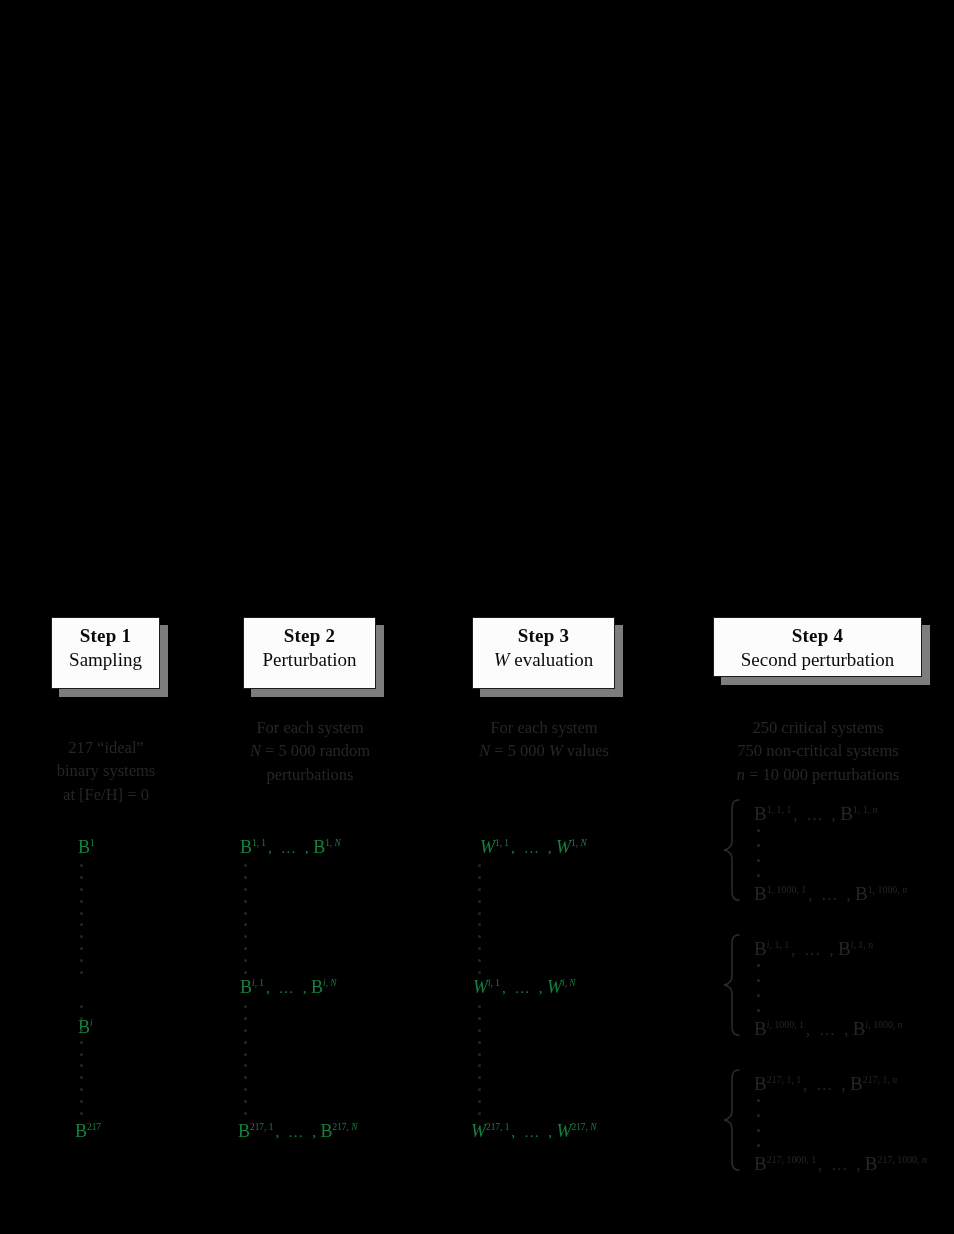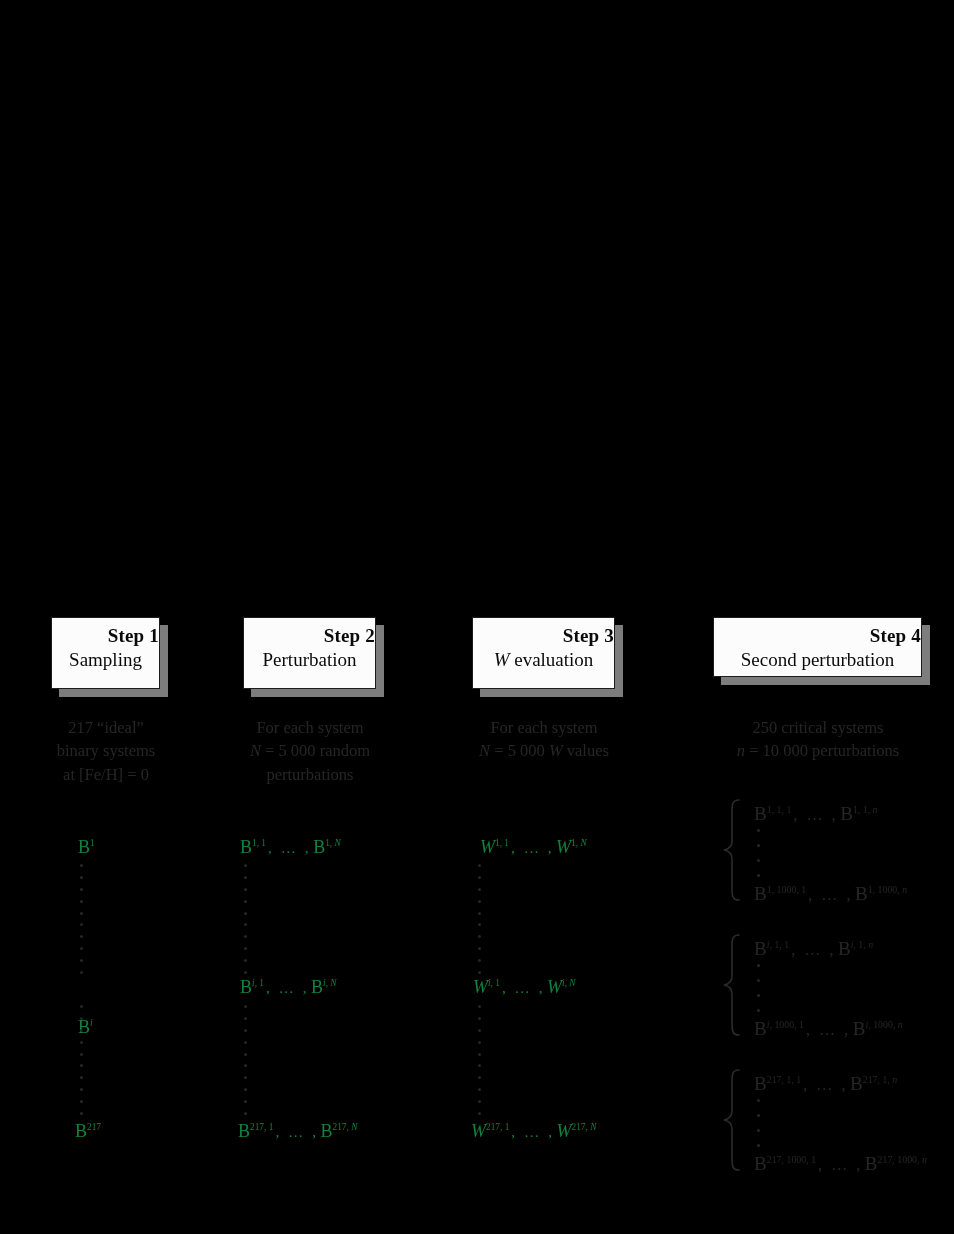--- a/index.html
+++ b/index.html
@@ -28,21 +28,20 @@
     text-align: center;
     box-shadow: 8px 8px 0 0 #7d7d7d;
     padding-top: 7px;
     line-height: 1.18;
   }
   .step-box .step-title {
     display: block;
     font-weight: bold;
     font-size: 19px;
     letter-spacing: 0.2px;
-    text-align: right;
   }
   .step-box .step-sub {
     display: block;
     font-size: 19px;
     margin-top: 2px;
     white-space: nowrap;
   }
   .step-sub i.mathvar {
     font-style: italic;
   }
@@ -159,39 +158,40 @@
 <div class="step-box" style="left:472px; top:617px; width:143px; height:72px;">
   <span class="step-title">Step 3</span>
   <span class="step-sub"><i class="mathvar">W</i><span> evaluation</span></span>
 </div>
 
 <div class="step-box" style="left:713px; top:617px; width:209px; height:60px;">
   <span class="step-title">Step 4</span>
   <span class="step-sub">Second perturbation</span>
 </div>
 
-<div class="caption" style="left:16px; top:716px; width:180px;">
+<div class="caption" style="left:16px; top:736px; width:180px;">
   <span class="cline">217 “ideal”</span>
   <span class="cline">binary systems</span>
   <span class="cline">at [Fe/H] = 0</span>
 </div>
 
 <div class="caption" style="left:219px; top:716px; width:182px;">
   <span class="cline">For each system</span>
   <span class="cline"><i class="mathvar">N</i><span> = 5 000 random</span></span>
   <span class="cline">perturbations</span>
 </div>
 
 <div class="caption" style="left:453px; top:716px; width:182px;">
   <span class="cline">For each system</span>
   <span class="cline"><i class="mathvar">N</i><span> = 5 000 </span><i class="mathvar">W</i><span> values</span></span>
 </div>
 
 <div class="caption" style="left:688px; top:716px; width:260px;">
   <span class="cline">250 critical systems</span>
+  <span class="cline">750 non-critical systems</span>
   <span class="cline"><i class="mathvar">n</i><span> = 10 000 perturbations</span></span>
 </div>
 
 <div class="formula-col" style="left:0; top:0; width:200px; height:1234px;">
 
   <div class="frow" style="left:78px; top:838px;">
     <span>B</span><sup>1</sup>
   </div>
 
   <div class="vdots" style="left:79px; top:864px; height:110px;">

